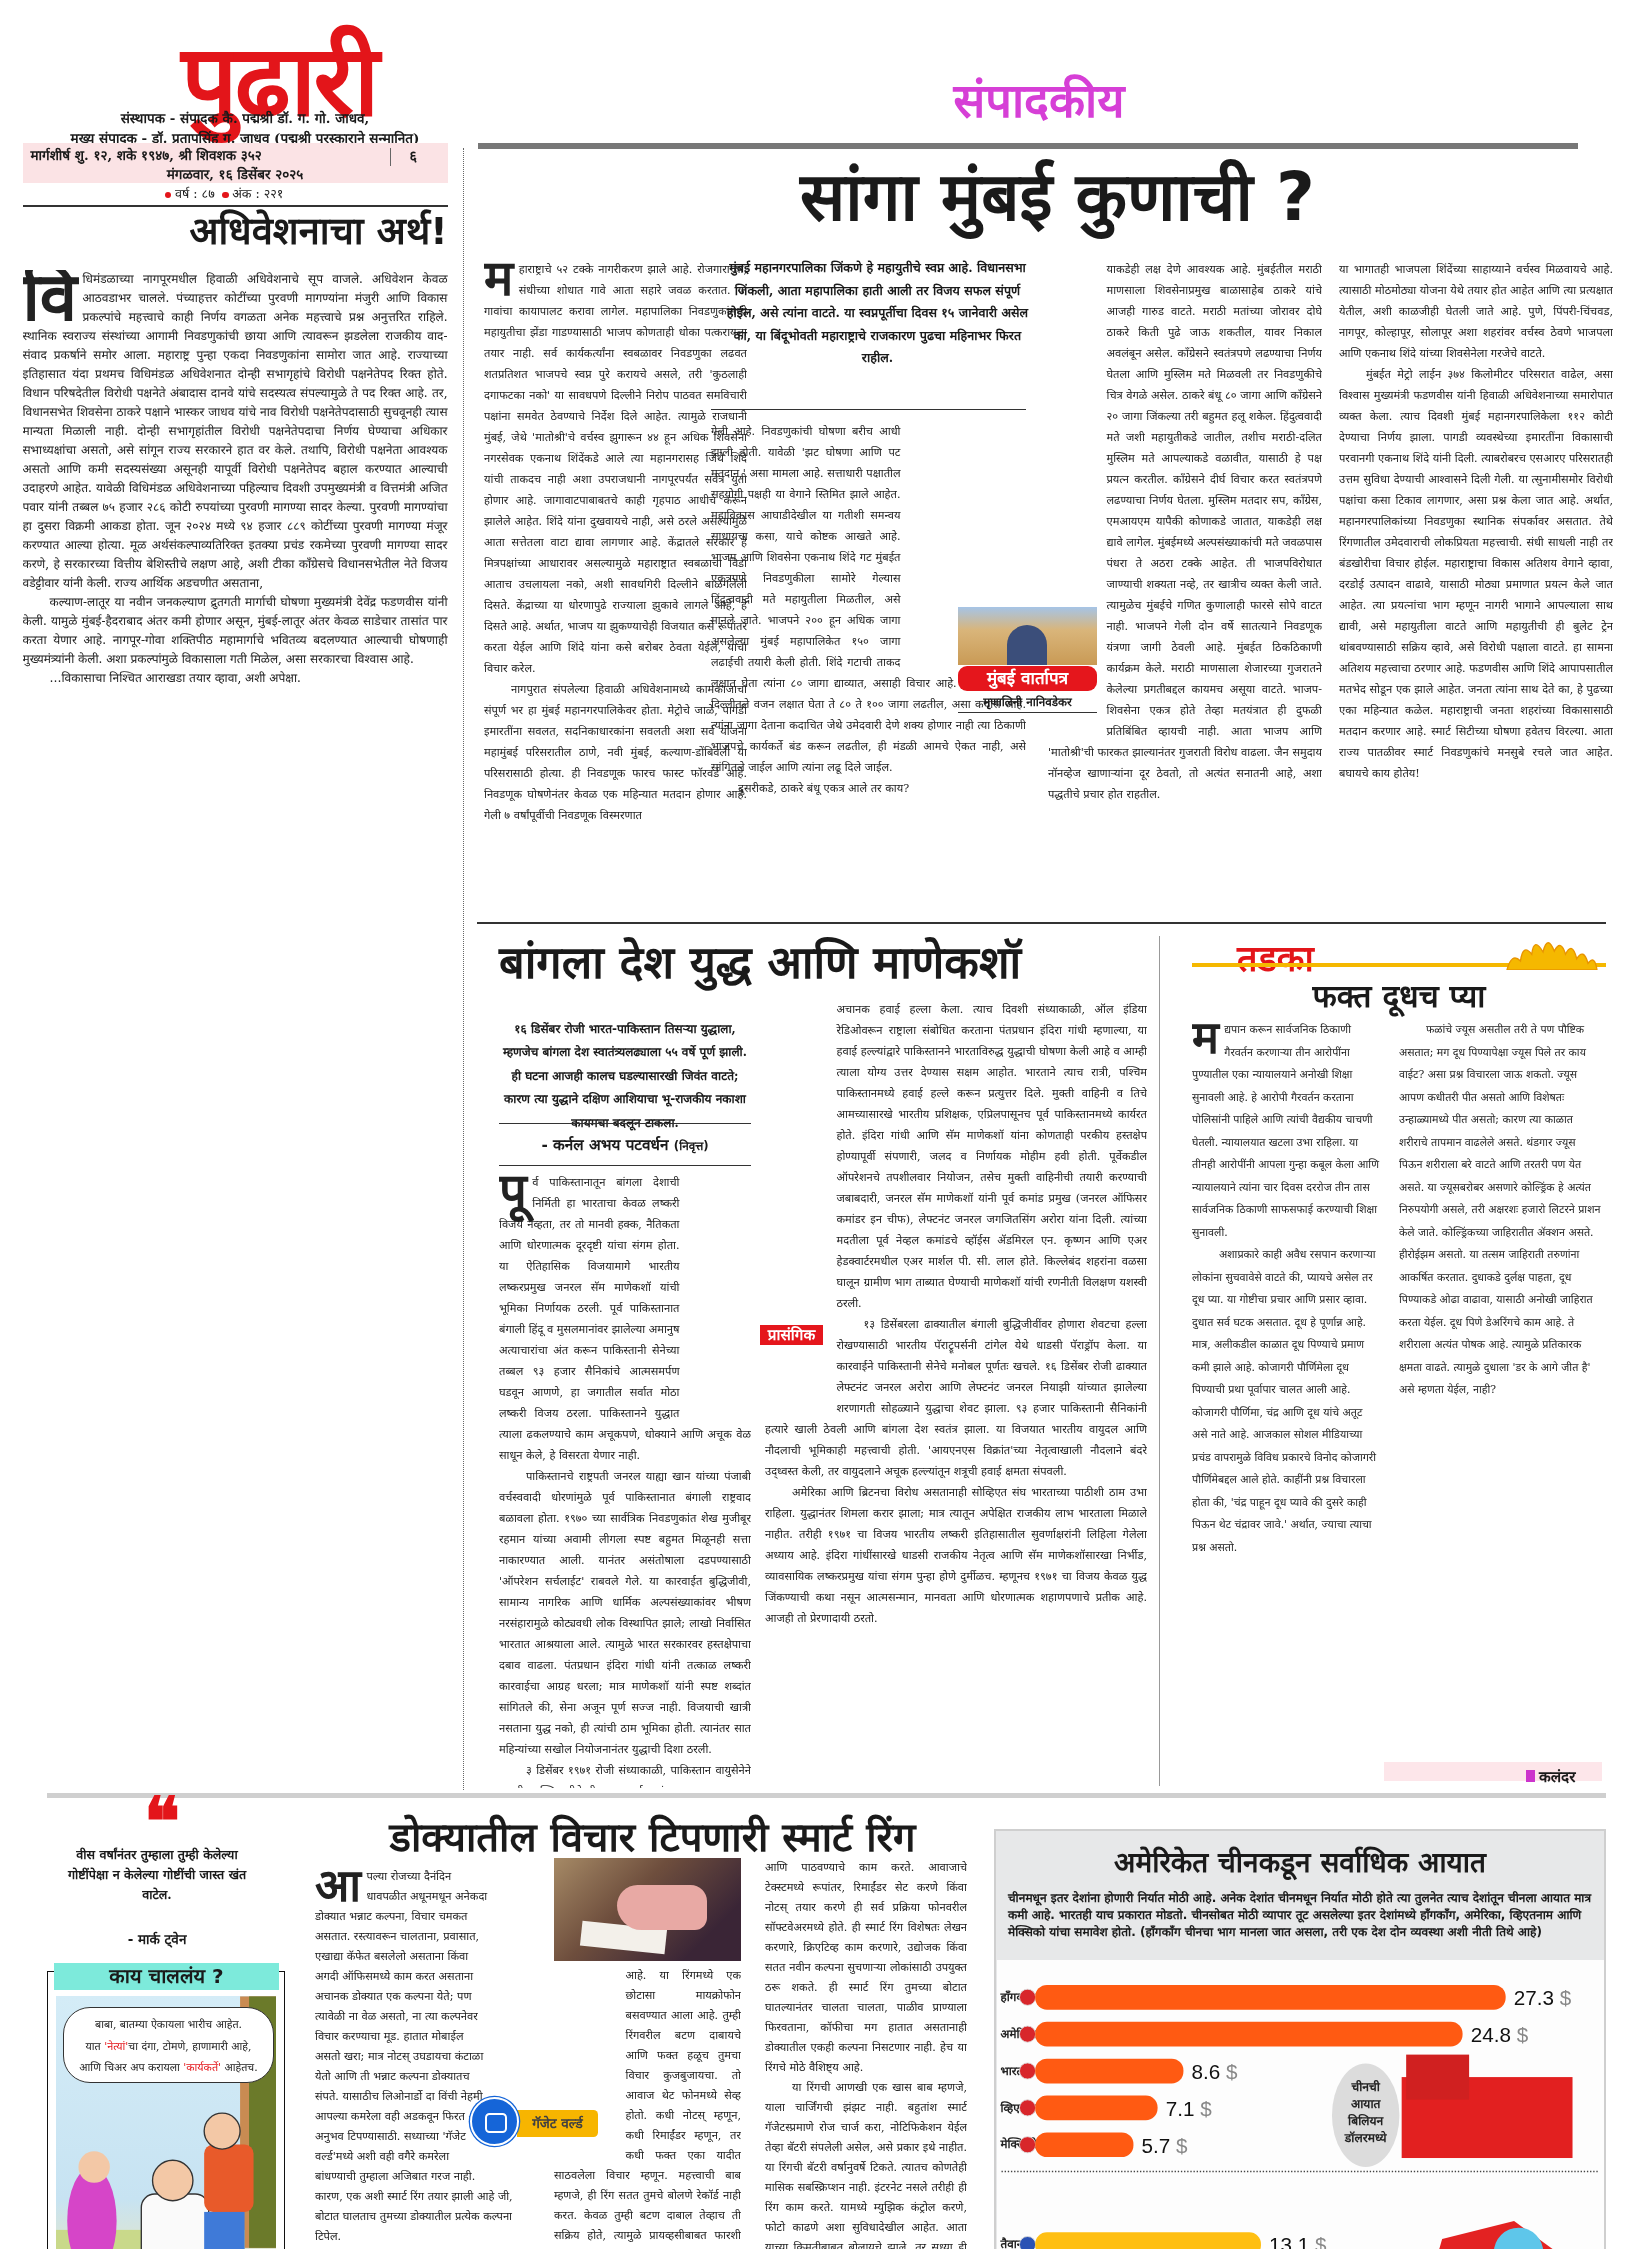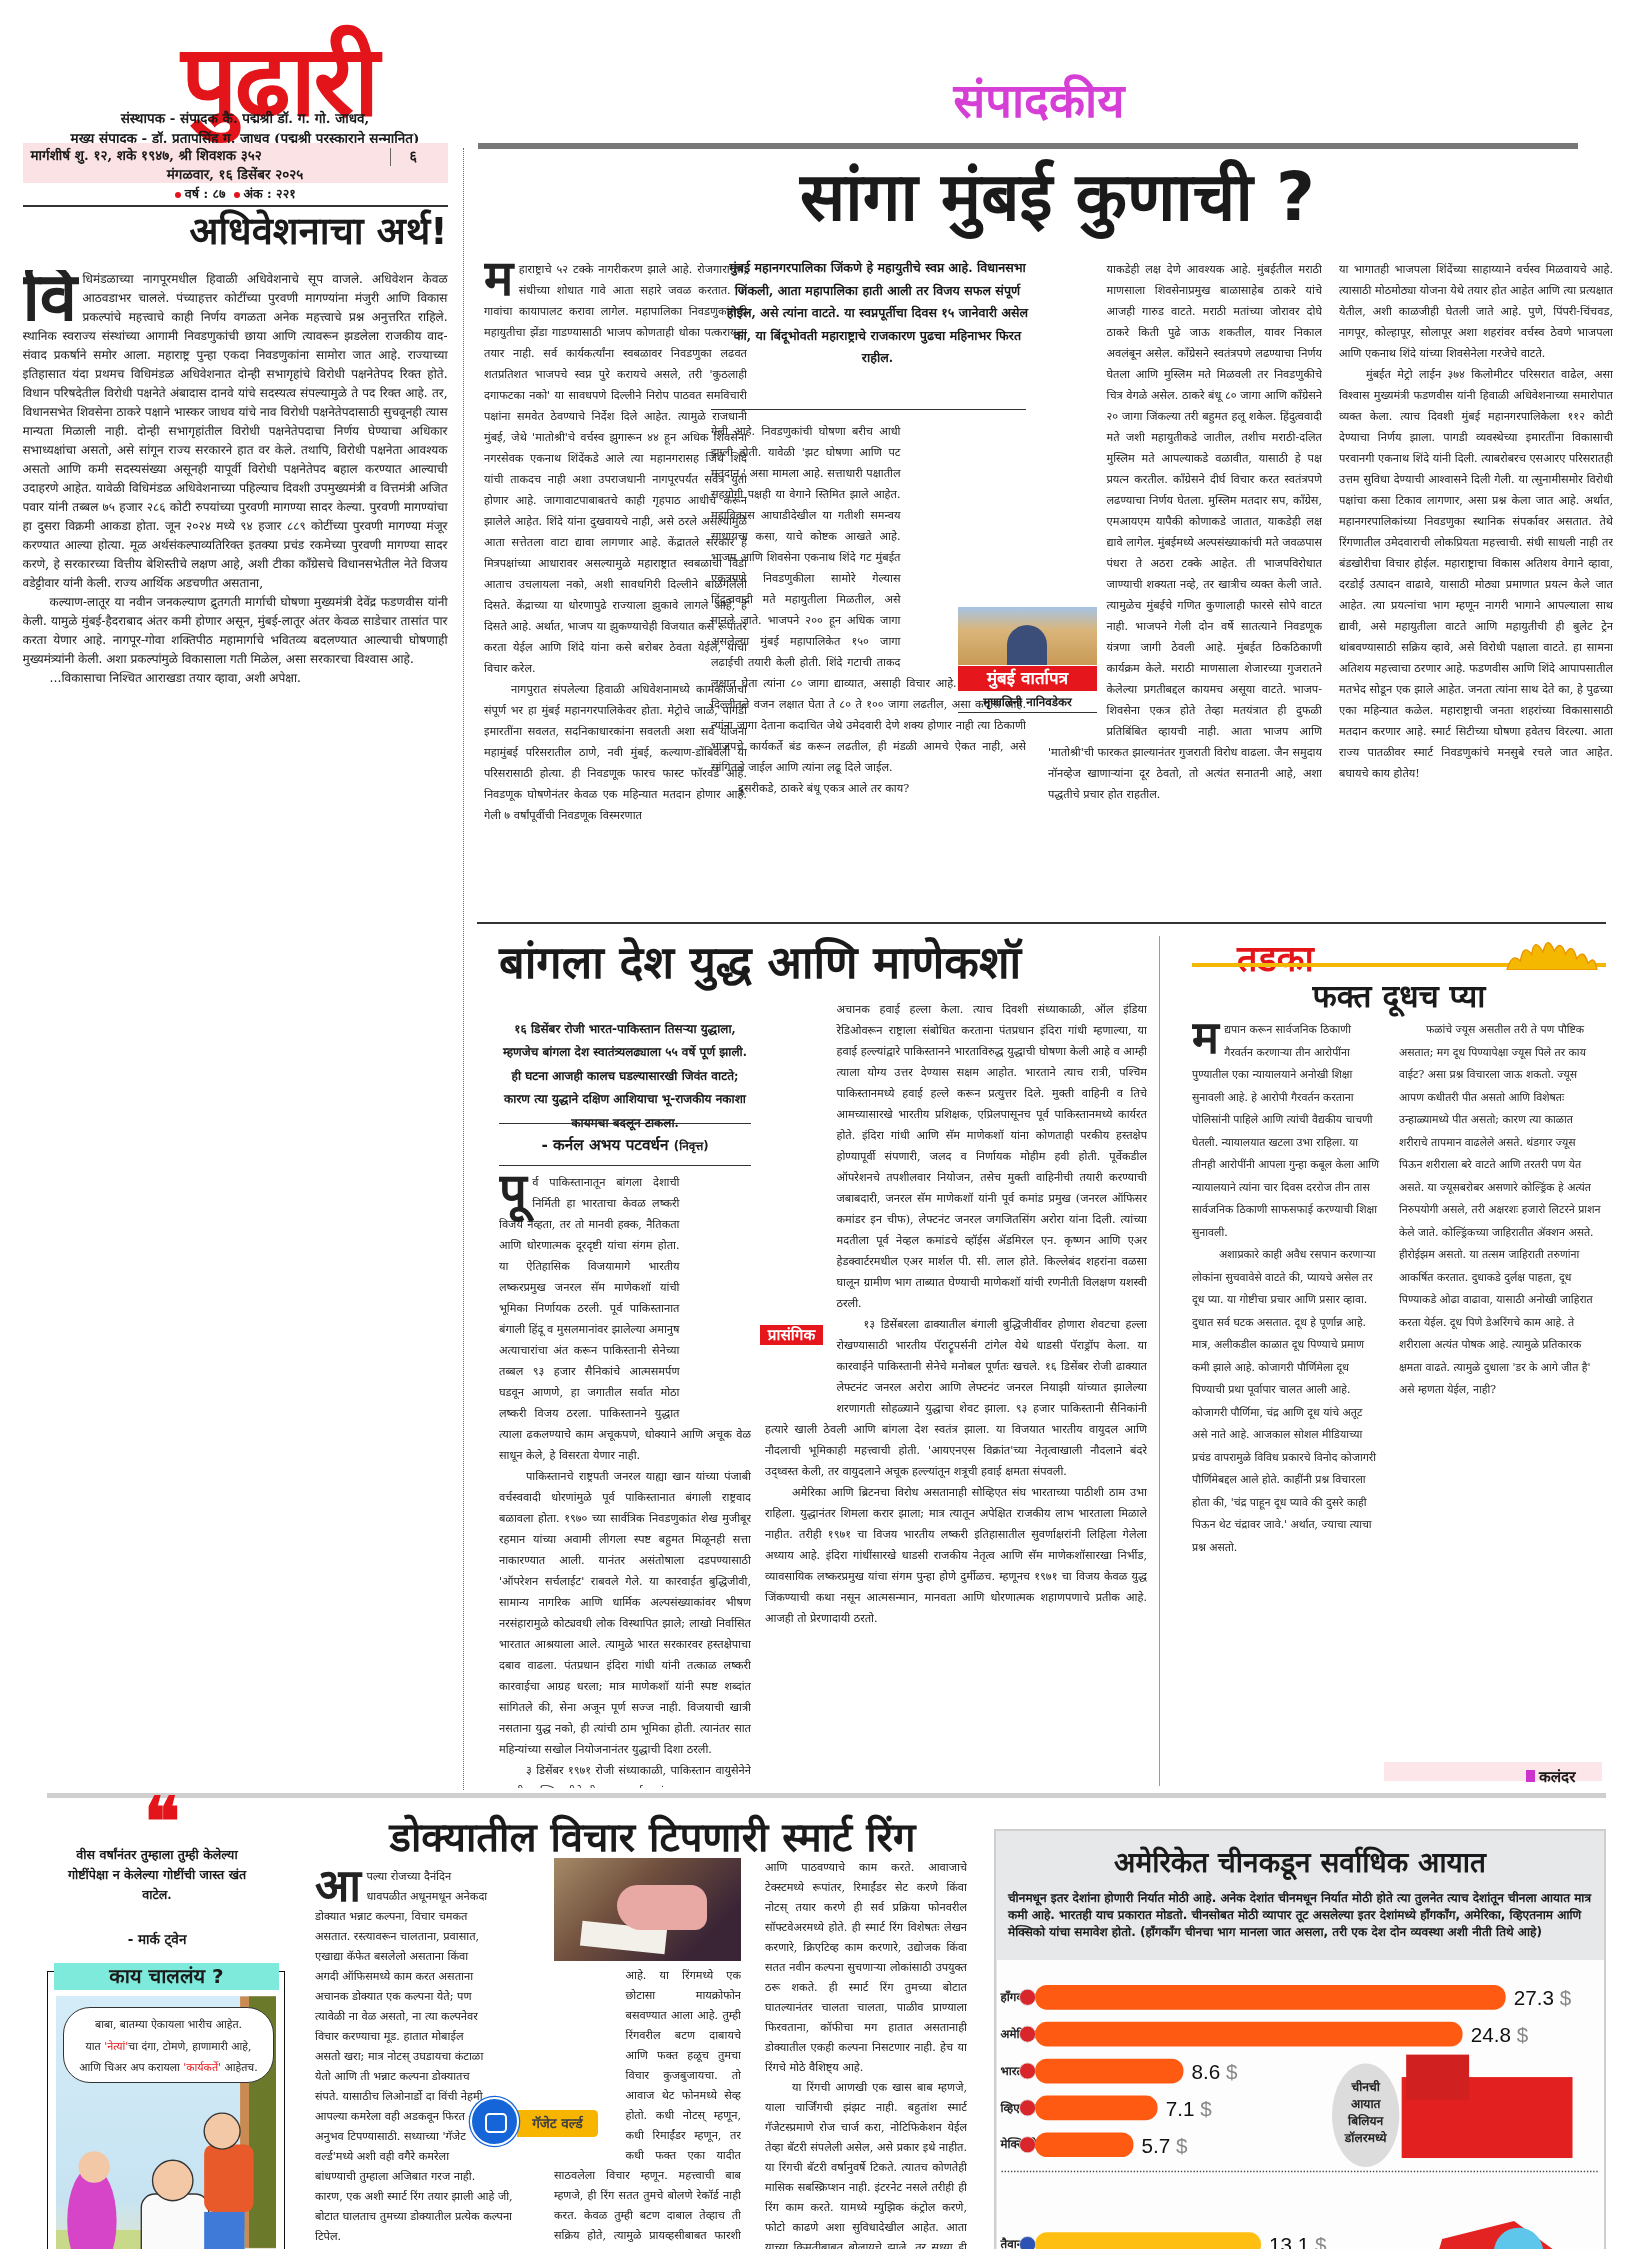--- a/index.html
+++ b/index.html
@@ -18,37 +18,37 @@
   .vline { position: absolute; background: #999; width: 1.3px; }
 
   
   #logo { left: 162px; top: 27px; width: 234px; height: 108px; font-size: 99px; font-weight: bold; color: #e3151a; text-align: center; line-height: 108px; font-family: "DejaVu Sans", sans-serif; letter-spacing: -2.7px; }
   #founder { left: 22.5px; top: 108px; width: 445px; text-align: center; font-size: 13.5px; line-height: 20px; font-weight: bold; font-family: "DejaVu Serif", serif; }
   #datebox { left: 22.5px; top: 143px; width: 425px; height: 40px; background: #fbe3e5; }
   #datebox .l1 { position: absolute; left: 8px; top: 2.7px; font-size: 13.5px; font-weight: bold; font-family: "DejaVu Serif", serif; }
   #datebox .l2 { position: absolute; left: 0; right: 0; top: 21.6px; text-align: center; font-size: 13.5px; font-weight: bold; font-family: "DejaVu Serif", serif; }
   #datebox .sep { position: absolute; left: 367px; top: 5.4px; width: 1.3px; height: 18px; background: #666; }
   #datebox .pg { position: absolute; left: 387px; top: 2.7px; font-size: 14.4px; font-weight: bold; }
-  #issue { left: 21px; top: 185px; width: 425px; text-align: center; font-size: 12.6px; font-weight: bold; font-family: "DejaVu Serif", serif; }
+  #issue { left: 10px; top: 185px; width: 425px; text-align: center; font-size: 12.6px; font-weight: normal; font-family: "DejaVu Serif", serif; }
   .reddot { display: inline-block; width: 6.3px; height: 6.3px; border-radius: 50%; background: #e3151a; margin: 0 3.6px; }
 
   
   #ed-title { left: 22.5px; top: 207px; width: 425px; text-align: right; font-size: 38px; font-weight: bold; line-height: 49px; }
 
   
   #samp { left: 922px; top: 72px; width: 234px; text-align: center; font-size: 47px; font-weight: bold; color: #d63fd6; line-height: 58px; }
   #samp-rule { left: 478px; top: 143px; width: 1100px; height: 6.3px; background: #777; }
 
   #main-title { left: 495px; top: 157px; width: 1125px; text-align: center; font-size: 67px; font-weight: bold; line-height: 81px; }
 
   .pullquote { text-align: center; font-weight: bold; font-family: "DejaVu Serif", serif; }
 
   #mv-photo { left: 958px; top: 607px; width: 139px; height: 58px; background: linear-gradient(180deg,#a6c4e6 0%,#d9b57a 40%,#c99a55 100%); }
   #mv-photo .arch { position: absolute; left: 49px; top: 18px; width: 40px; height: 40px; border-radius: 20px 20px 0 0; background: #3b4e7a; }
-  #mv-label { left: 958px; top: 666px; width: 139px; height: 25px; background: #e5161c; color: #fff; font-size: 17px; font-weight: bold; text-align: center; line-height: 25px; }
+  #mv-label { left: 958px; top: 666px; width: 139px; height: 25px; background: #e5161c; color: #fff; font-size: 17px; font-weight: bold; text-align: center; line-height: 25px; border-radius: 9px; }
   #mv-author { left: 958px; top: 693px; width: 139px; text-align: center; font-size: 11.7px; font-weight: bold; border-bottom: 1.3px solid #333; padding-bottom: 2.7px; }
 
   
   #bd-title { left: 499px; top: 936px; width: 639px; font-size: 45px; font-weight: bold; line-height: 54px; }
   #prasangik-box { left: 760px; top: 1325px; width: 63px; height: 20px; background: #e5161c; color: #fff; font-size: 15.3px; font-weight: bold; text-align: center; line-height: 20px; }
 
   
   #tadka-word { left: 1237px; top: 936px; width: 157px; font-size: 36px; font-weight: bold; color: #e3151a; line-height: 45px; }
   #tadka-bar { left: 1192px; top: 963px; width: 414px; height: 3.6px; background: #f5b800; }
   #fire { left: 1498px; top: 934px; width: 108px; height: 36px; }

